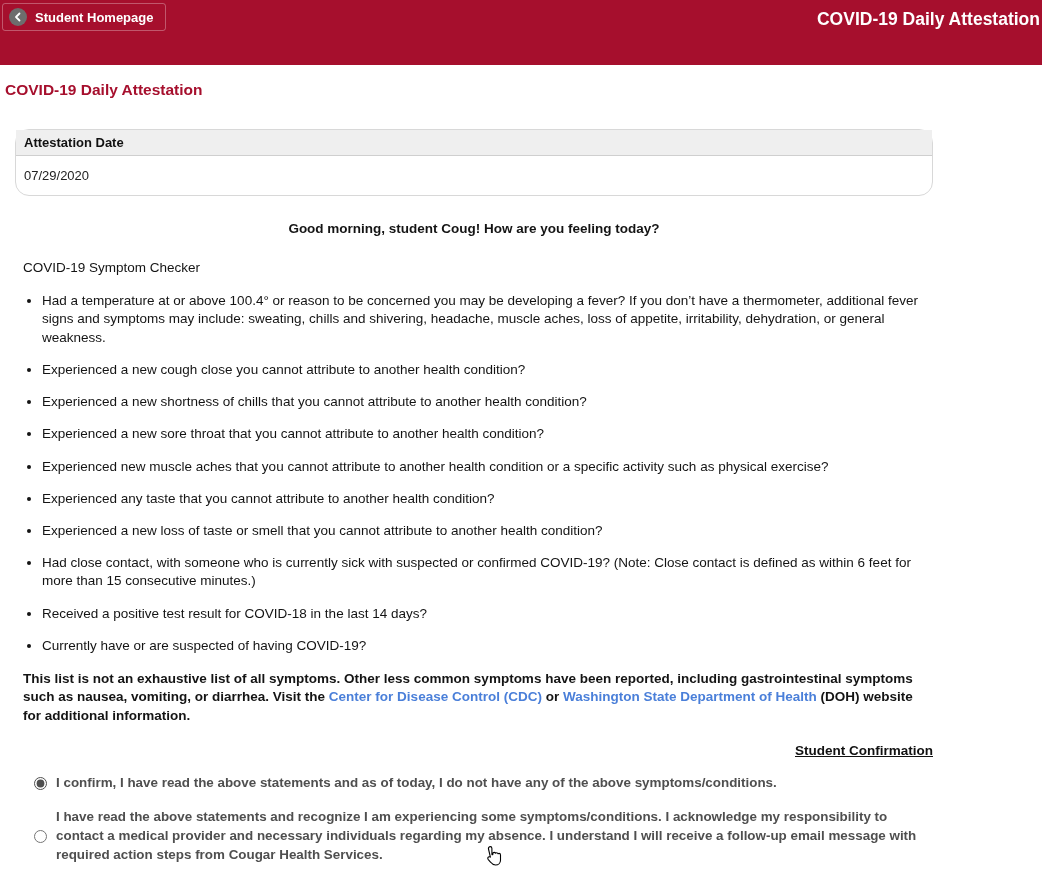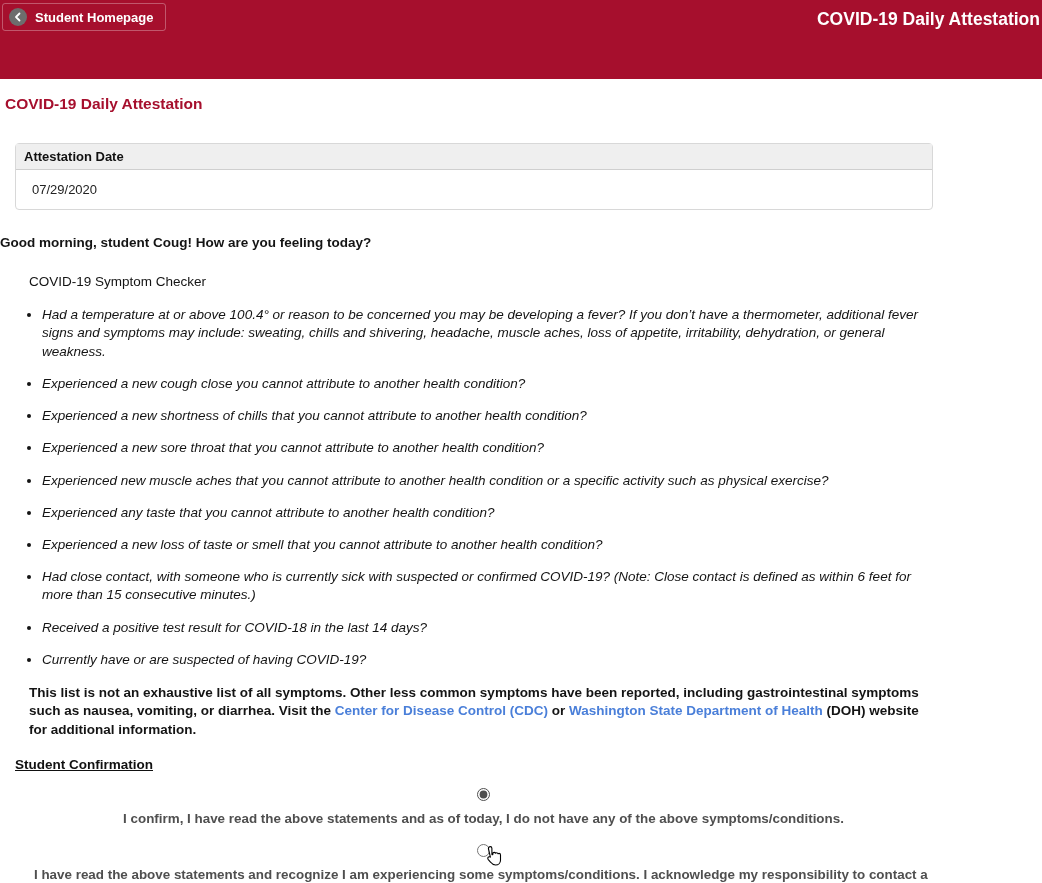--- a/index.html
+++ b/index.html
@@ -8,21 +8,21 @@
     width: 1042px; height: 883px;
     background: #ffffff;
     font-family: "Liberation Sans", sans-serif;
     color: #141414;
     position: relative;
     overflow: hidden;
   }
 
   
   .app-header {
-    height: 79px;
+    height: 65px;
     background: #A60F2D;
     position: relative;
   }
   .back-btn {
     position: absolute; top: 3px; left: 2px;
     display: inline-flex; align-items: center; gap: 8px;
     background: transparent;
     border: 1px solid rgba(255,255,255,0.30);
     border-radius: 3px;
     padding: 4px 12px 4px 6px;
@@ -50,79 +50,78 @@
     color: #A60F2D;
     font-size: 15.5px;
     font-weight: bold;
     margin: 16px 0 0 5px;
   }
 
   .att-table {
     margin: 30px 15px 0 15px;
     width: 918px;
     border: 1px solid #d8d8d8;
-    border-radius: 4px;
+    border-radius: 14px;
     font-size: 13px;
     background: #ffffff;
   }
   .att-table .thead {
     background: #efefef;
     font-weight: bold;
     padding: 5px 8px;
     border-bottom: 1px solid #cfcfcf;
     color: #111;
   }
   .att-table .tcell {
     padding: 12px 8px;
     color: #222;
-    margin-left: 8px;
   }
 
   .greeting {
+    text-align: center;
     font-weight: bold;
     font-size: 13.5px;
     margin-top: 25px;
   }
 
   .section { margin: 0 15px; font-size: 13.5px; }
-  .section p { margin: 14px; line-height: 1.35; }
+  .section p { margin: 8px; line-height: 1.35; }
   .checker-title { margin-top: 23px !important; }
   .intro { margin-top: 15px !important; }
 
   ul.symptoms {
     margin: 15px 0 0 0;
     padding-left: 27px;
   }
   ul.symptoms li {
     margin-bottom: 14px;
     line-height: 1.35;
-    font-style: italic;
   }
   ul.symptoms li:last-child { margin-bottom: 5px; }
 
   a.link { color: #4A7FD9; text-decoration: none; cursor: pointer; }
 
   .outro { margin-top: 15px !important; font-weight: bold; }
 
   .confirm-heading {
     font-size: 13.5px;
     font-weight: bold;
     text-decoration: underline;
     margin: 18px 0 0 0;
     color: #111;
+    text-align: right;
   }
 
   .radio-row {
     display: flex; align-items: center; gap: 9px;
     margin: 16px 0 0 19px;
     font-weight: bold;
     color: #4f4f4f;
     line-height: 1.4;
     font-size: 13.4px;
-    flex-direction: column;
   }
   .radio-row input[type="radio"] {
     margin: 0; width: 13px; height: 13px; flex: 0 0 auto;
     accent-color: #4f4f4f;
     cursor: pointer;
   }
   .radio-row .radio-label { cursor: pointer; }
 
   .mouse-cursor {
     position: absolute;

